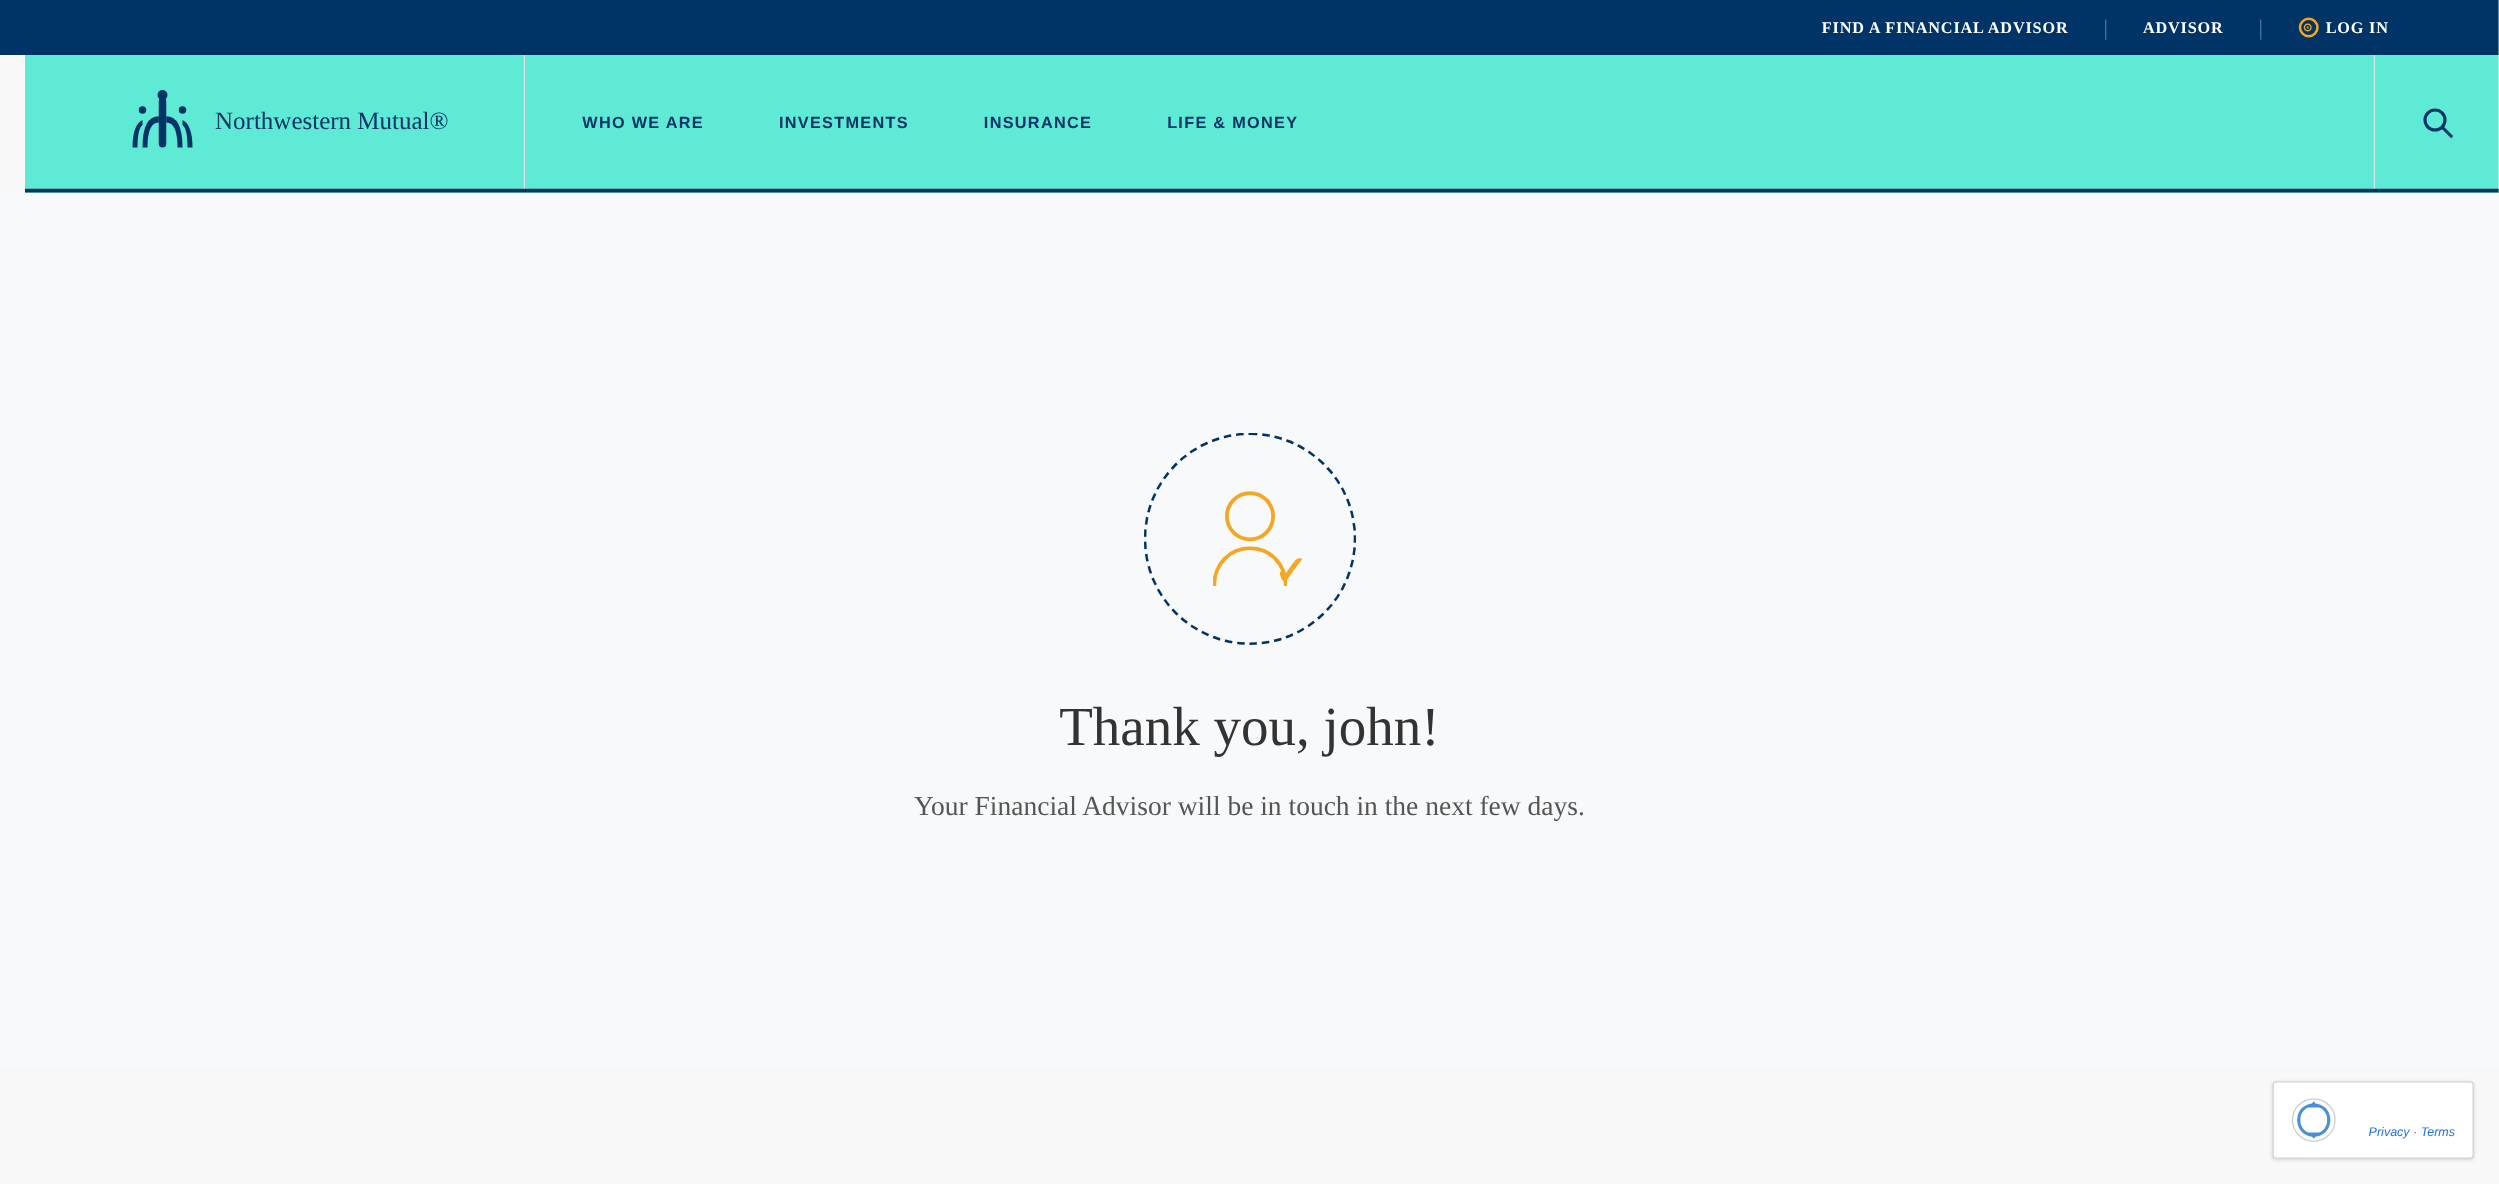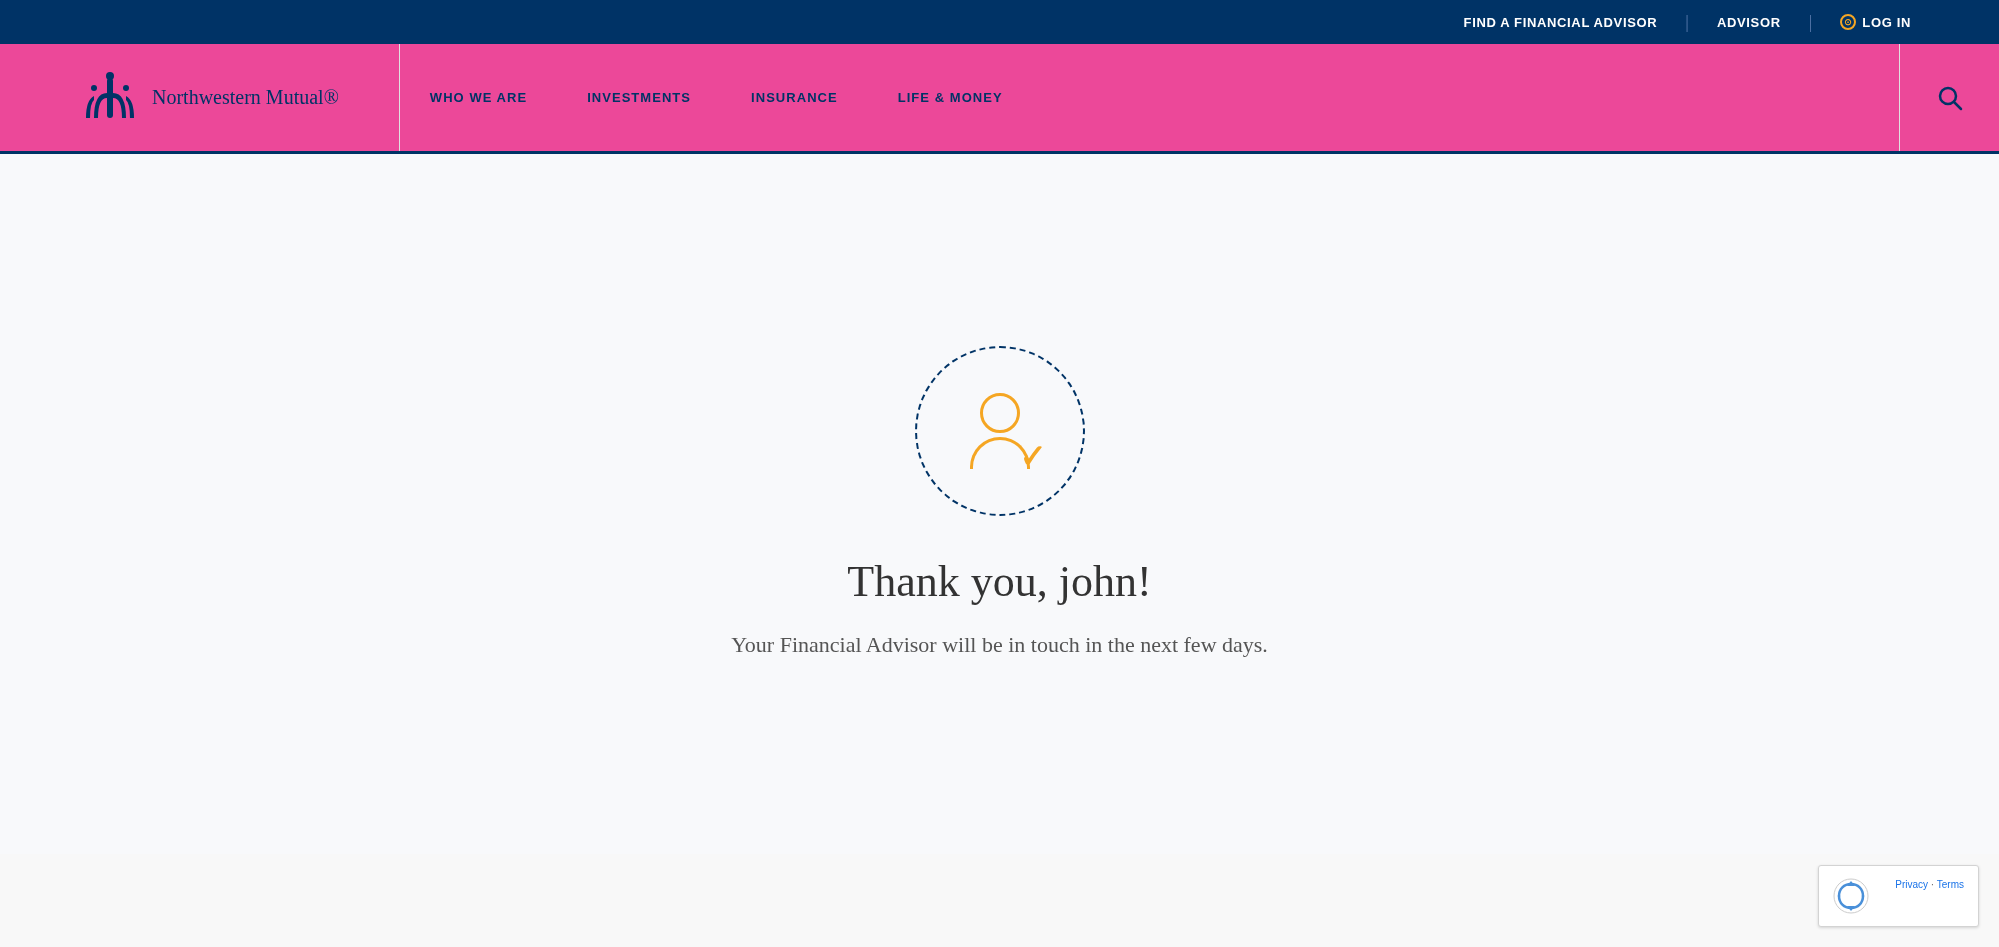--- a/index.html
+++ b/index.html
@@ -23,21 +23,21 @@
       display: flex;
       align-items: center;
       justify-content: flex-end;
       padding-right: 60px;
       gap: 0;
     }
 
     .top-bar-item {
       color: #ffffff;
       font-size: 13px;
-      font-family: Liberation Sans, sans-serif;
+      font-family: Liberation Serif, serif;
       font-weight: 600;
       letter-spacing: 0.05em;
       padding: 0 28px;
       cursor: pointer;
       text-decoration: none;
       display: flex;
       align-items: center;
       gap: 6px;
       height: 100%;
     }
@@ -55,26 +55,27 @@
       border-radius: 50%;
       display: inline-flex;
       align-items: center;
       justify-content: center;
       font-size: 9px;
       color: #f5a623;
     }
 
     
     .main-nav {
-      background: #ec4899;
+      background: #5eead4;
       height: 110px;
       display: flex;
       align-items: center;
       border-bottom: 3px solid #003366;
       position: relative;
+      margin-left: 20px;
     }
 
     .logo-area {
       padding-left: 80px;
       padding-right: 60px;
       display: flex;
       align-items: center;
       min-width: 340px;
     }
 
@@ -91,21 +92,21 @@
       align-items: center;
       text-decoration: none;
     }
 
     .nav-links {
       display: flex;
       align-items: center;
       flex: 1;
       height: 100%;
       border-left: 1px solid #e0e0e0;
-      padding-left: 0;
+      padding-left: 16px;
     }
 
     .nav-item {
       color: #003366;
       font-size: 13px;
       font-family: Arial, sans-serif;
       font-weight: 700;
       letter-spacing: 0.08em;
       text-transform: uppercase;
       padding: 0 30px;
@@ -204,25 +205,26 @@
     
     .recaptcha-widget {
       position: fixed;
       bottom: 20px;
       right: 20px;
       background: #fff;
       border: 1px solid #d3d3d3;
       border-radius: 3px;
       padding: 12px 14px;
       display: flex;
-      align-items: flex-start;
+      align-items: flex-end;
       gap: 26px;
       box-shadow: 0 1px 3px rgba(0,0,0,0.15);
       z-index: 1000;
       min-width: 130px;
+      font-style: italic;
     }
 
     .recaptcha-logo {
       width: 36px;
       height: 36px;
       flex-shrink: 0;
     }
 
     .recaptcha-text {
       font-size: 10px;

